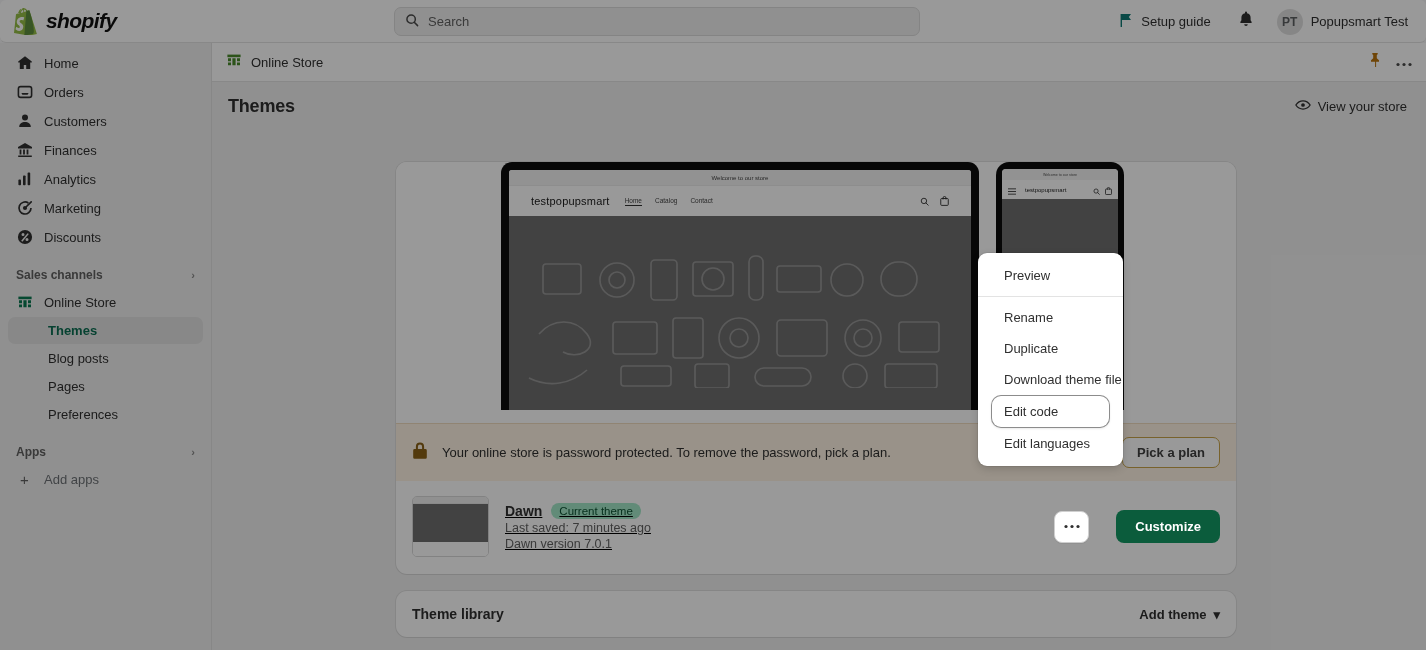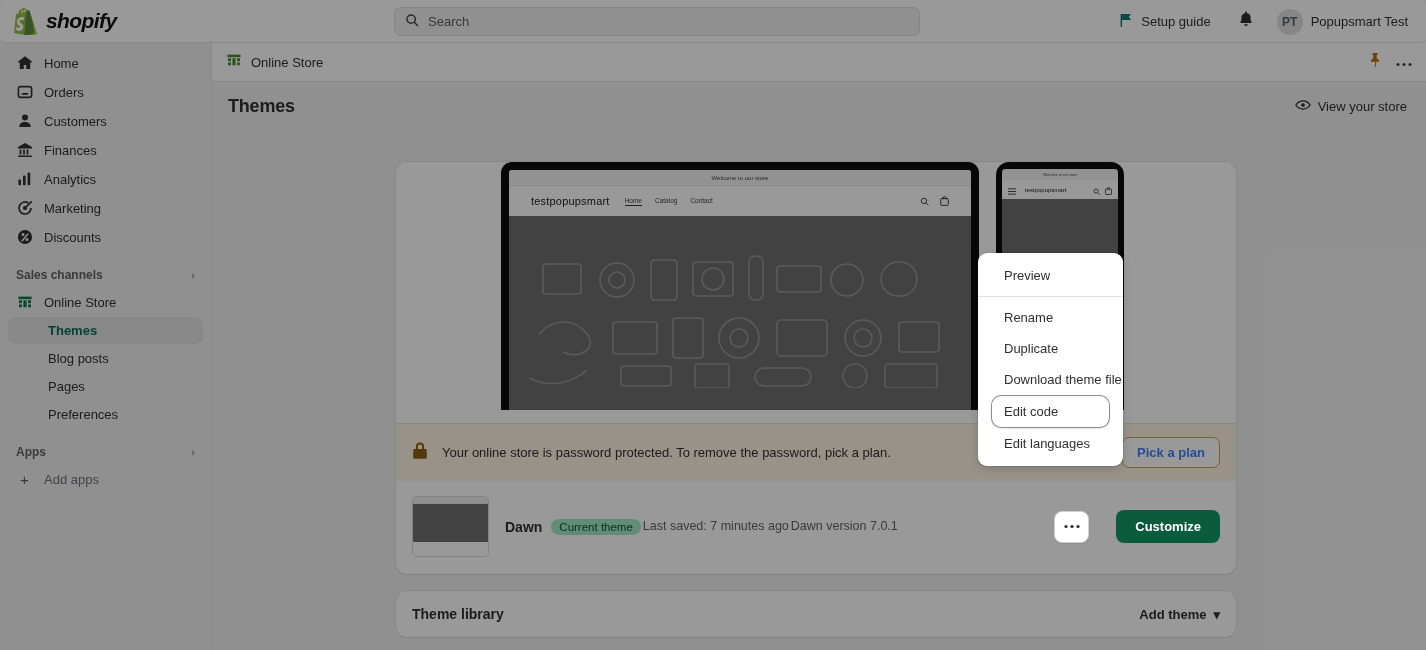--- a/index.html
+++ b/index.html
@@ -142,35 +142,35 @@
   .p-logo { font-size: 6px; color: #1a1a1a; margin: 0 auto 0 4px; }
   .p-hero { height: calc(100% - 30px); background: #6f6f6f; }
 
   
   .banner {
     background: #fff4e4; border-top: 1px solid #f0dcc0;
     display: flex; align-items: center; padding: 13px 16px; gap: 14px;
   }
   .banner-text { font-size: 13px; color: #303030; }
   .pick-plan {
-    margin-left: auto; font-size: 13px; font-weight: 600; color: #3b82f6;
+    margin-left: auto; font-size: 13px; font-weight: 600; color: #404040;
     background: #ffffff; border: 1px solid #c8a44a; border-radius: 7px;
     padding: 7px 14px;
   }
 
   
   .theme-row { display: flex; align-items: center; padding: 15px 16px 17px 16px; gap: 16px; }
   .thumb {
     width: 77px; height: 61px; border: 1px solid #d9d9d9; border-radius: 5px;
     overflow: hidden; background: #fff; flex: 0 0 auto;
   }
   .thumb-top { height: 7px; background: #f0f0f0; border-bottom: 1px solid #e6e6e6; }
   .thumb-hero { height: 38px; background: #6f6f6f; }
   .thumb-bot { height: 14px; background: #fff; }
-  .theme-meta { display: flex; flex-direction: row; gap: 2px; }
+  .theme-meta { display: flex; flex-direction: column; gap: 2px; text-decoration: underline; }
   .theme-name-row { display: flex; align-items: center; gap: 9px; }
   .theme-name { font-size: 14px; font-weight: 700; color: #303030; }
   .badge {
     background: #a4e8c8; color: #0c5132; font-size: 11.5px;
     padding: 2px 8px; border-radius: 9px;
   }
   .theme-sub { font-size: 12.5px; color: #616161; }
   .theme-actions { margin-left: auto; display: flex; align-items: center; gap: 27px; }
   .dots-btn {
     width: 35px; height: 32px; background: #fff; border: 1px solid #cfcfcf;

